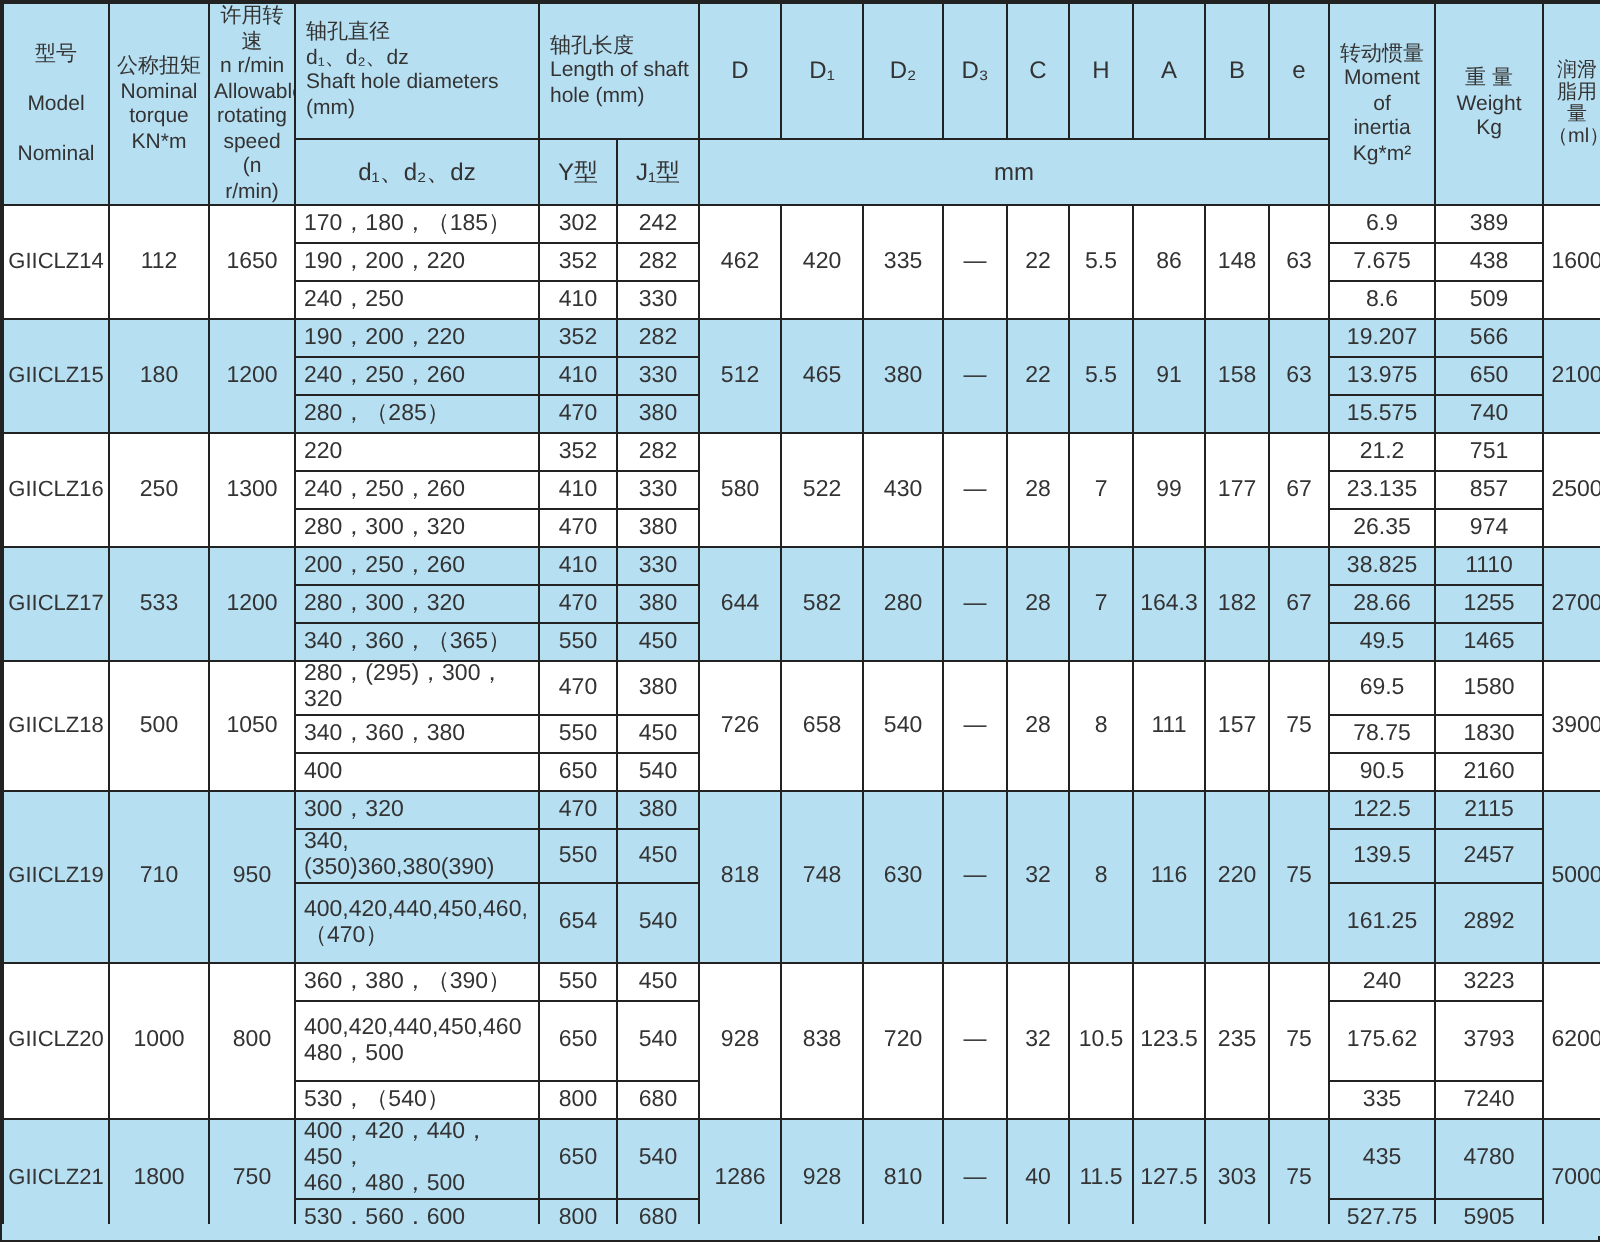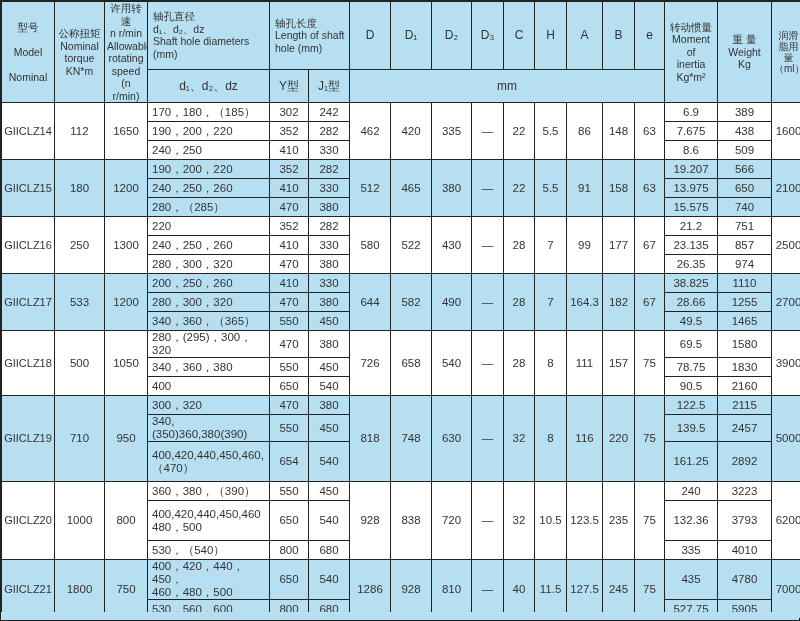--- a/index.html
+++ b/index.html
@@ -238,21 +238,21 @@
         </tr>
         <tr class="shaded">
           <td class="model" rowspan="3">GIICLZ17</td>
           <td rowspan="3">533</td>
           <td rowspan="3">1200</td>
           <td class="diam">200，250，260</td>
           <td>410</td>
           <td>330</td>
           <td rowspan="3">644</td>
           <td rowspan="3">582</td>
-          <td rowspan="3">490</td>
+          <td rowspan="3">280</td>
           <td rowspan="3">—</td>
           <td rowspan="3">28</td>
           <td rowspan="3">7</td>
           <td rowspan="3">164.3</td>
           <td rowspan="3">182</td>
           <td rowspan="3">67</td>
           <td>38.825</td>
           <td>1110</td>
           <td rowspan="3">2700</td>
         </tr>
@@ -357,46 +357,46 @@
           <td rowspan="3">75</td>
           <td>240</td>
           <td>3223</td>
           <td rowspan="3">6200</td>
         </tr>
         <tr class="tall">
           <td class="diam">400,420,440,450,460
 480，500</td>
           <td>650</td>
           <td>540</td>
-          <td>132.36</td>
+          <td>175.62</td>
           <td>3793</td>
         </tr>
         <tr>
           <td class="diam">530，（540）</td>
           <td>800</td>
           <td>680</td>
           <td>335</td>
-          <td>4010</td>
+          <td>7240</td>
         </tr>
         <tr class="shaded tall">
           <td class="model" rowspan="2">GIICLZ21</td>
           <td rowspan="2">1800</td>
           <td rowspan="2">750</td>
           <td class="diam">400，420，440，450，
 460，480，500</td>
           <td>650</td>
           <td>540</td>
           <td rowspan="2">1286</td>
           <td rowspan="2">928</td>
           <td rowspan="2">810</td>
           <td rowspan="2">—</td>
           <td rowspan="2">40</td>
           <td rowspan="2">11.5</td>
           <td rowspan="2">127.5</td>
-          <td rowspan="2">245</td>
+          <td rowspan="2">303</td>
           <td rowspan="2">75</td>
           <td>435</td>
           <td>4780</td>
           <td rowspan="2">7000</td>
         </tr>
         <tr class="shaded">
           <td class="diam">530，560，600</td>
           <td>800</td>
           <td>680</td>
           <td>527.75</td>

